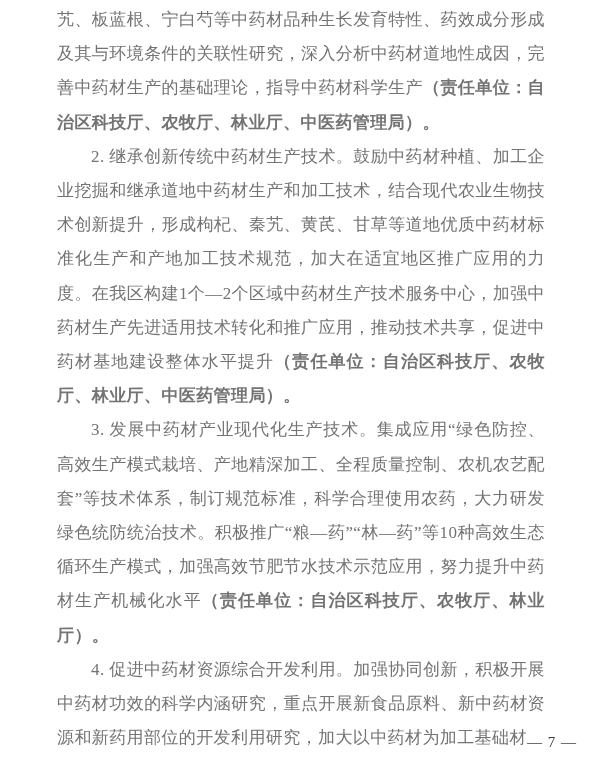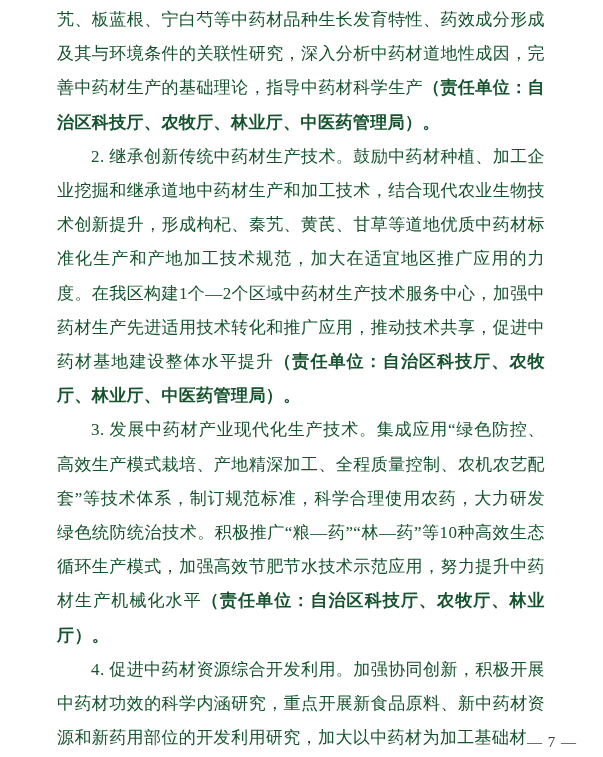--- a/index.html
+++ b/index.html
@@ -13,21 +13,21 @@
     height: 757px;
     background: #ffffff;
     overflow: hidden;
     font-family: "Liberation Serif", serif;
   }
   .doc-body {
     position: absolute;
     top: 3px;
     left: 57px;
     width: 488px;
-    color: #14532d;
+    color: #737373;
     font-size: 17px;
     line-height: 34.2px;
     letter-spacing: 0.4px;
     text-align: justify;
     text-justify: inter-character;
   }
   .doc-body p {
     margin: 0;
     padding: 0;
   }

